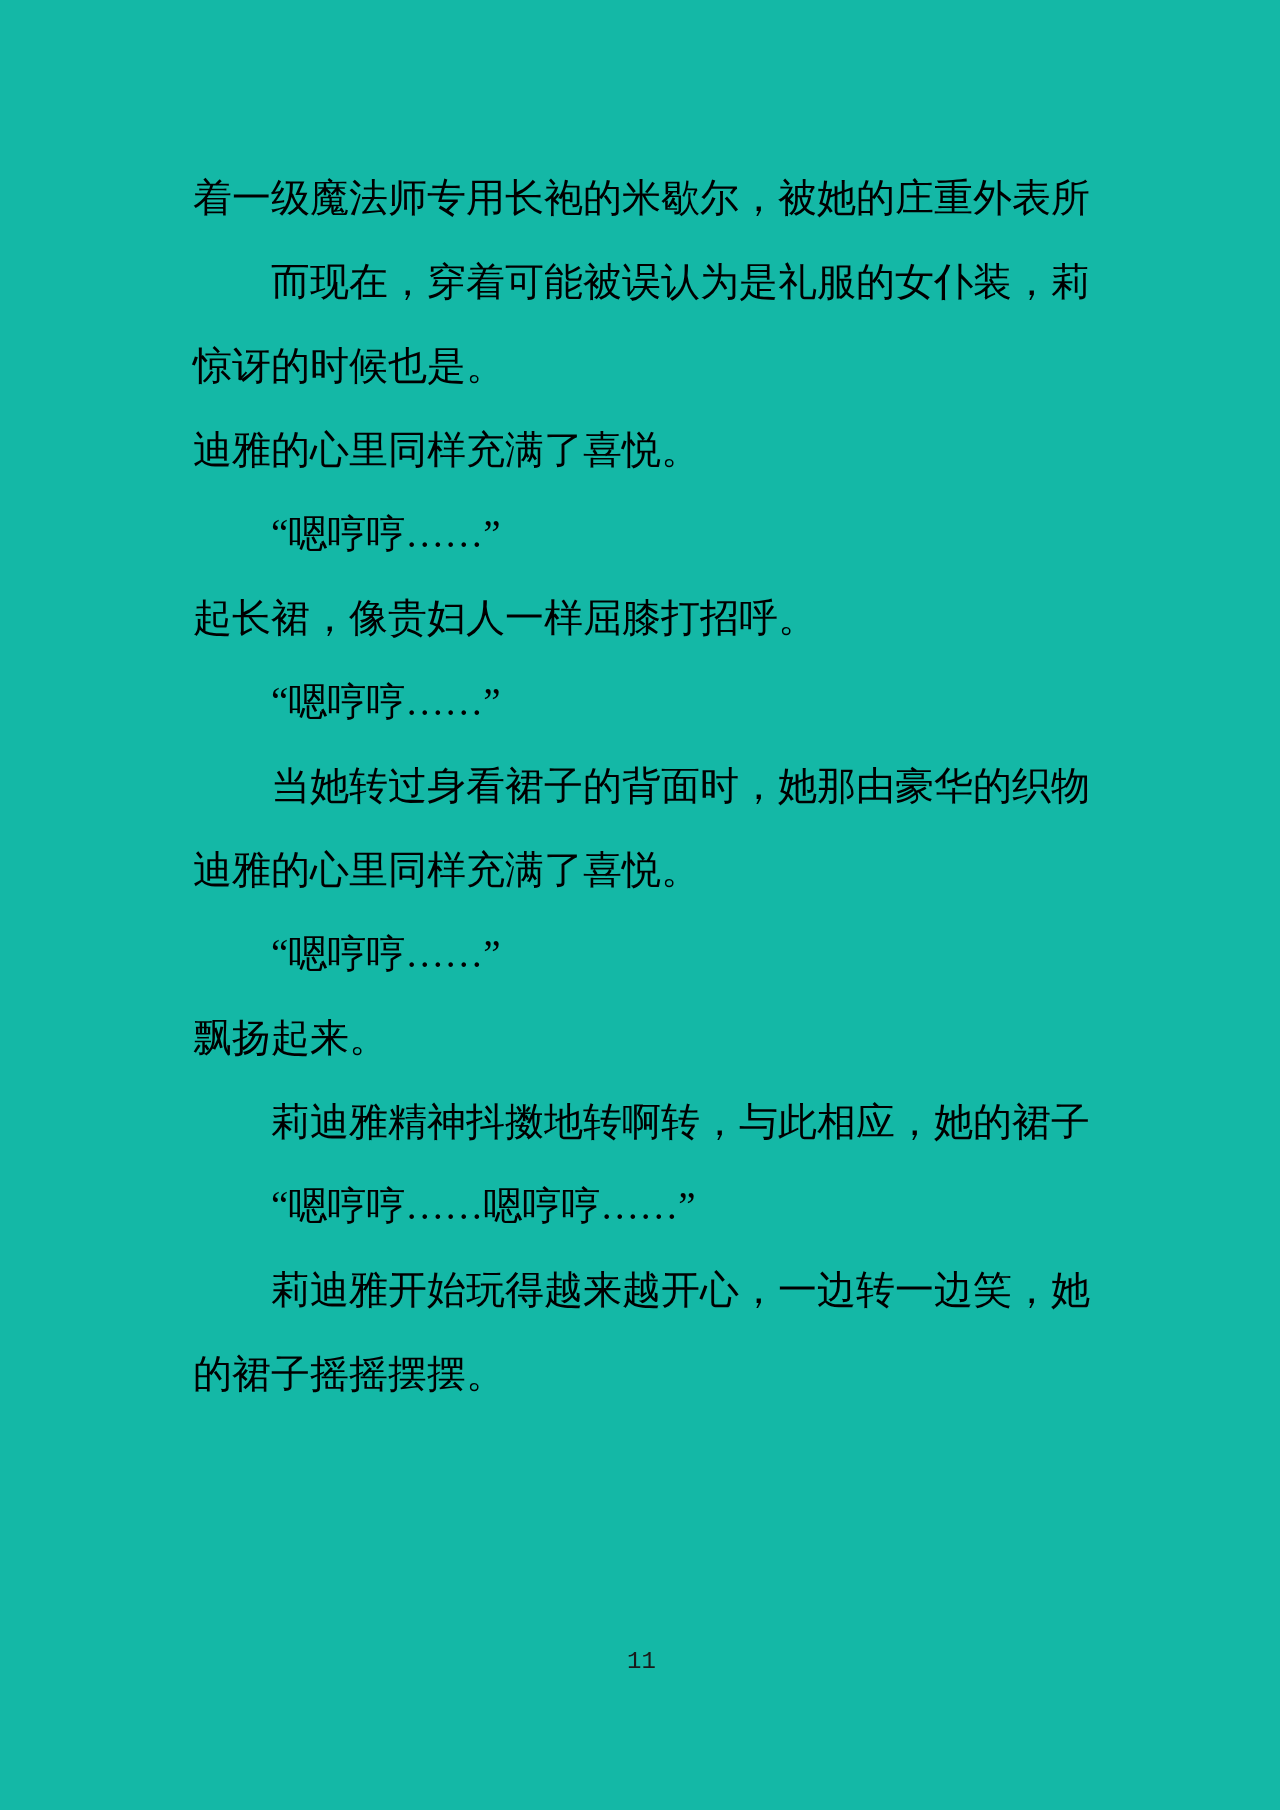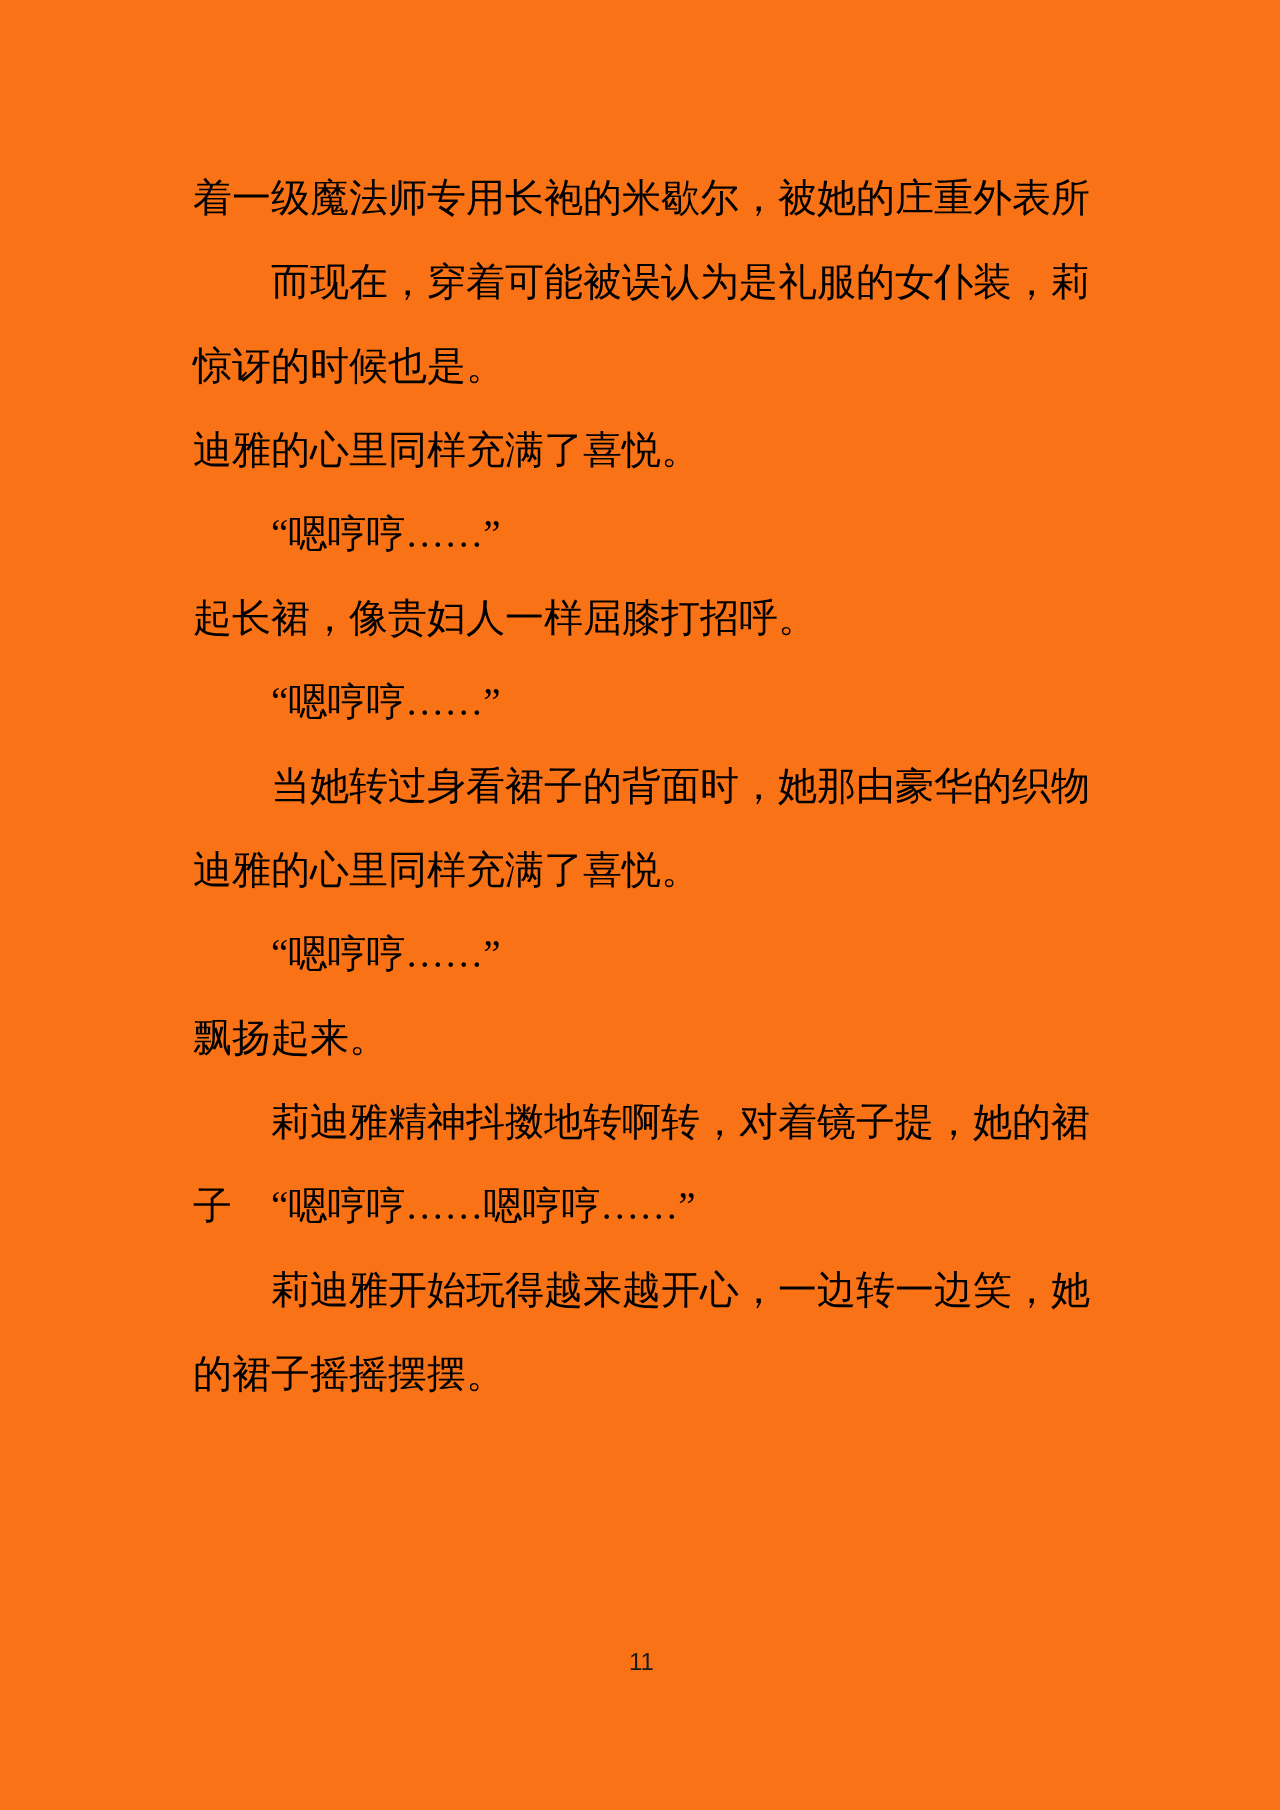--- a/index.html
+++ b/index.html
@@ -11,21 +11,21 @@
     width: 1280px;
     height: 1810px;
     position: relative;
     font-family: "Liberation Serif", "DejaVu Serif", serif;
     color: #000000;
     overflow: hidden;
   }
   .page {
     position: absolute;
     inset: 0;
-    background: #f97316;
+    background: #14b8a6;
     padding-left: 23px;
   }
   .text-block {
     position: absolute;
     left: 193px;
     top: 156px;
     width: 897px;
     font-size: 39px;
     line-height: 84px;
     text-align: justify;
@@ -41,21 +41,21 @@
     text-indent: 78px; 
   }
   .page-footer {
     position: absolute;
     top: 1648px;
     left: 193px;
     width: 897px;
     text-align: center;
   }
   .page-number {
-    font-family: Liberation Sans, sans-serif;
+    font-family: Liberation Mono, monospace;
     font-size: 24px;
     line-height: 28px;
     color: #1a1a1a;
   }
 </style>
 </head>
 <body>
 
 <div class="page">
   <main class="text-block">
@@ -64,21 +64,21 @@
       <div class="line indent full">而现在，穿着可能被误认为是礼服的女仆装，莉</div>
       <div class="line">惊讶的时候也是。</div>
       <div class="line">迪雅的心里同样充满了喜悦。</div>
       <div class="line indent">“嗯哼哼……”</div>
       <div class="line">起长裙，像贵妇人一样屈膝打招呼。</div>
       <div class="line indent">“嗯哼哼……”</div>
       <div class="line indent full">当她转过身看裙子的背面时，她那由豪华的织物</div>
       <div class="line">迪雅的心里同样充满了喜悦。</div>
       <div class="line indent">“嗯哼哼……”</div>
       <div class="line">飘扬起来。</div>
-      <div class="line indent full">莉迪雅精神抖擞地转啊转，对着镜子提，她的裙子</div>
+      <div class="line indent full">莉迪雅精神抖擞地转啊转，与此相应，她的裙子</div>
       <div class="line indent">“嗯哼哼……嗯哼哼……”</div>
       <div class="line indent full">莉迪雅开始玩得越来越开心，一边转一边笑，她</div>
       <div class="line">的裙子摇摇摆摆。</div>
     </main>
   <footer class="page-footer">
     <span class="page-number">11</span>
   </footer>
 </div>
 
 </body></html>

